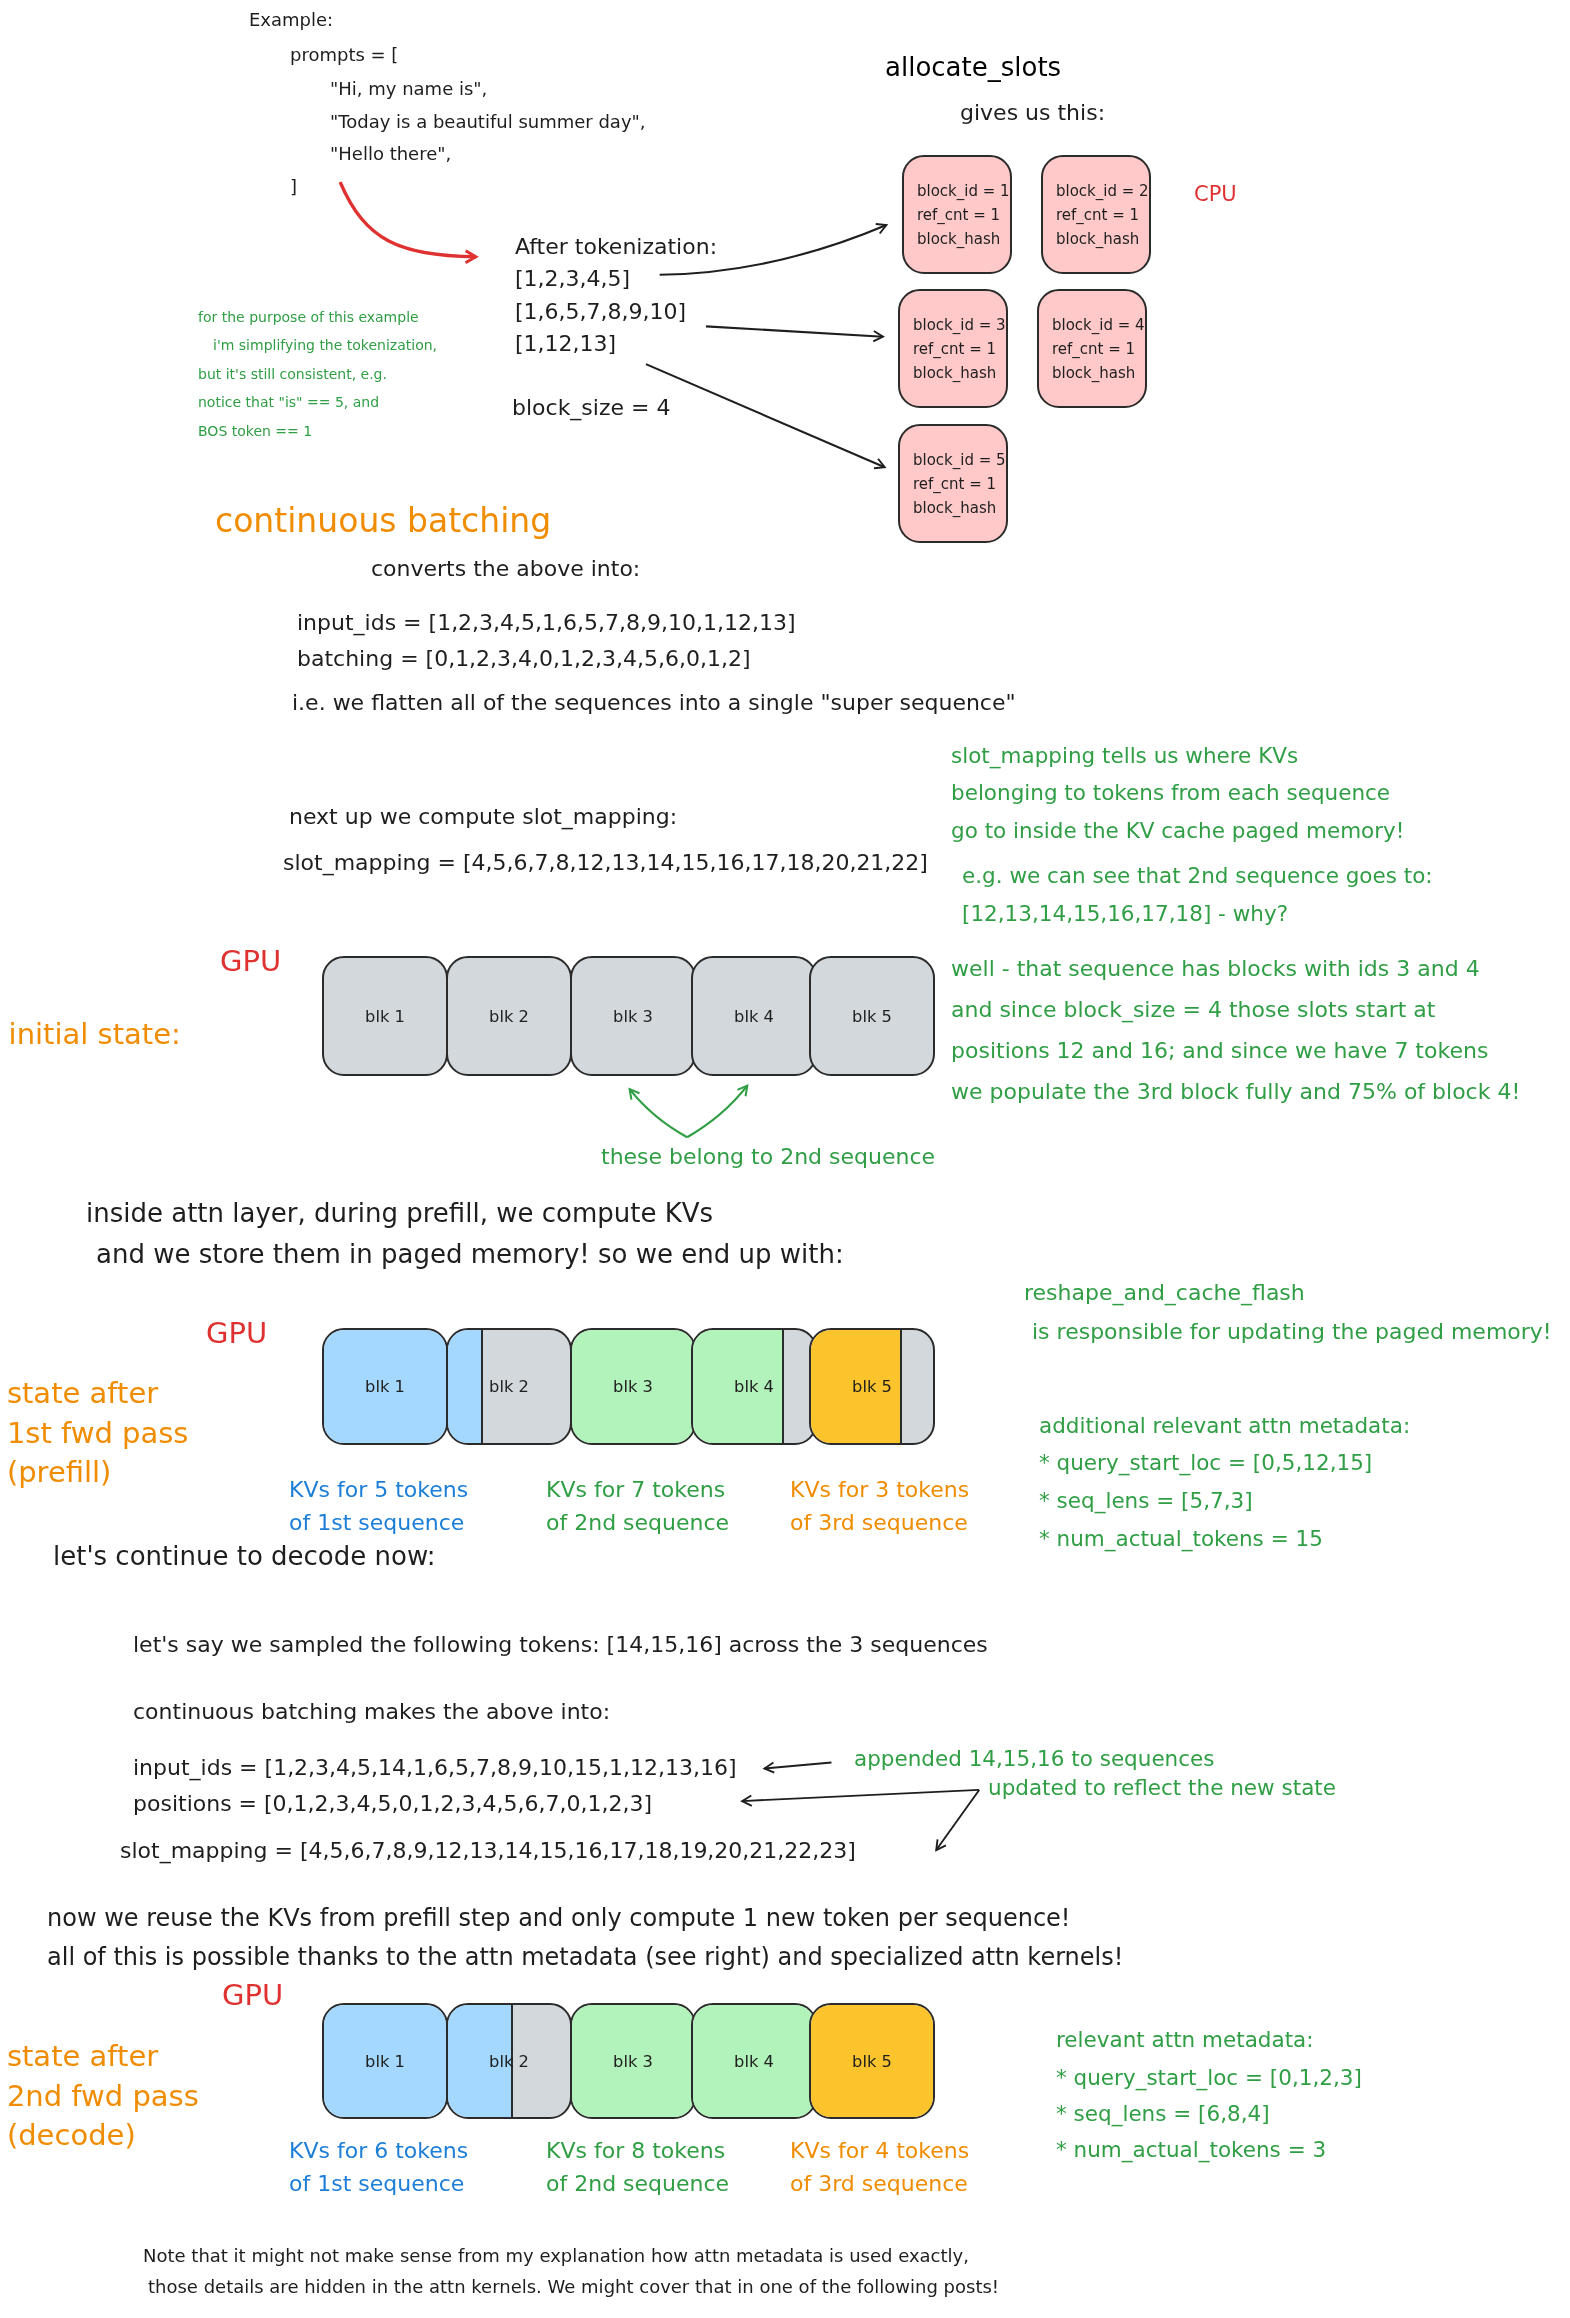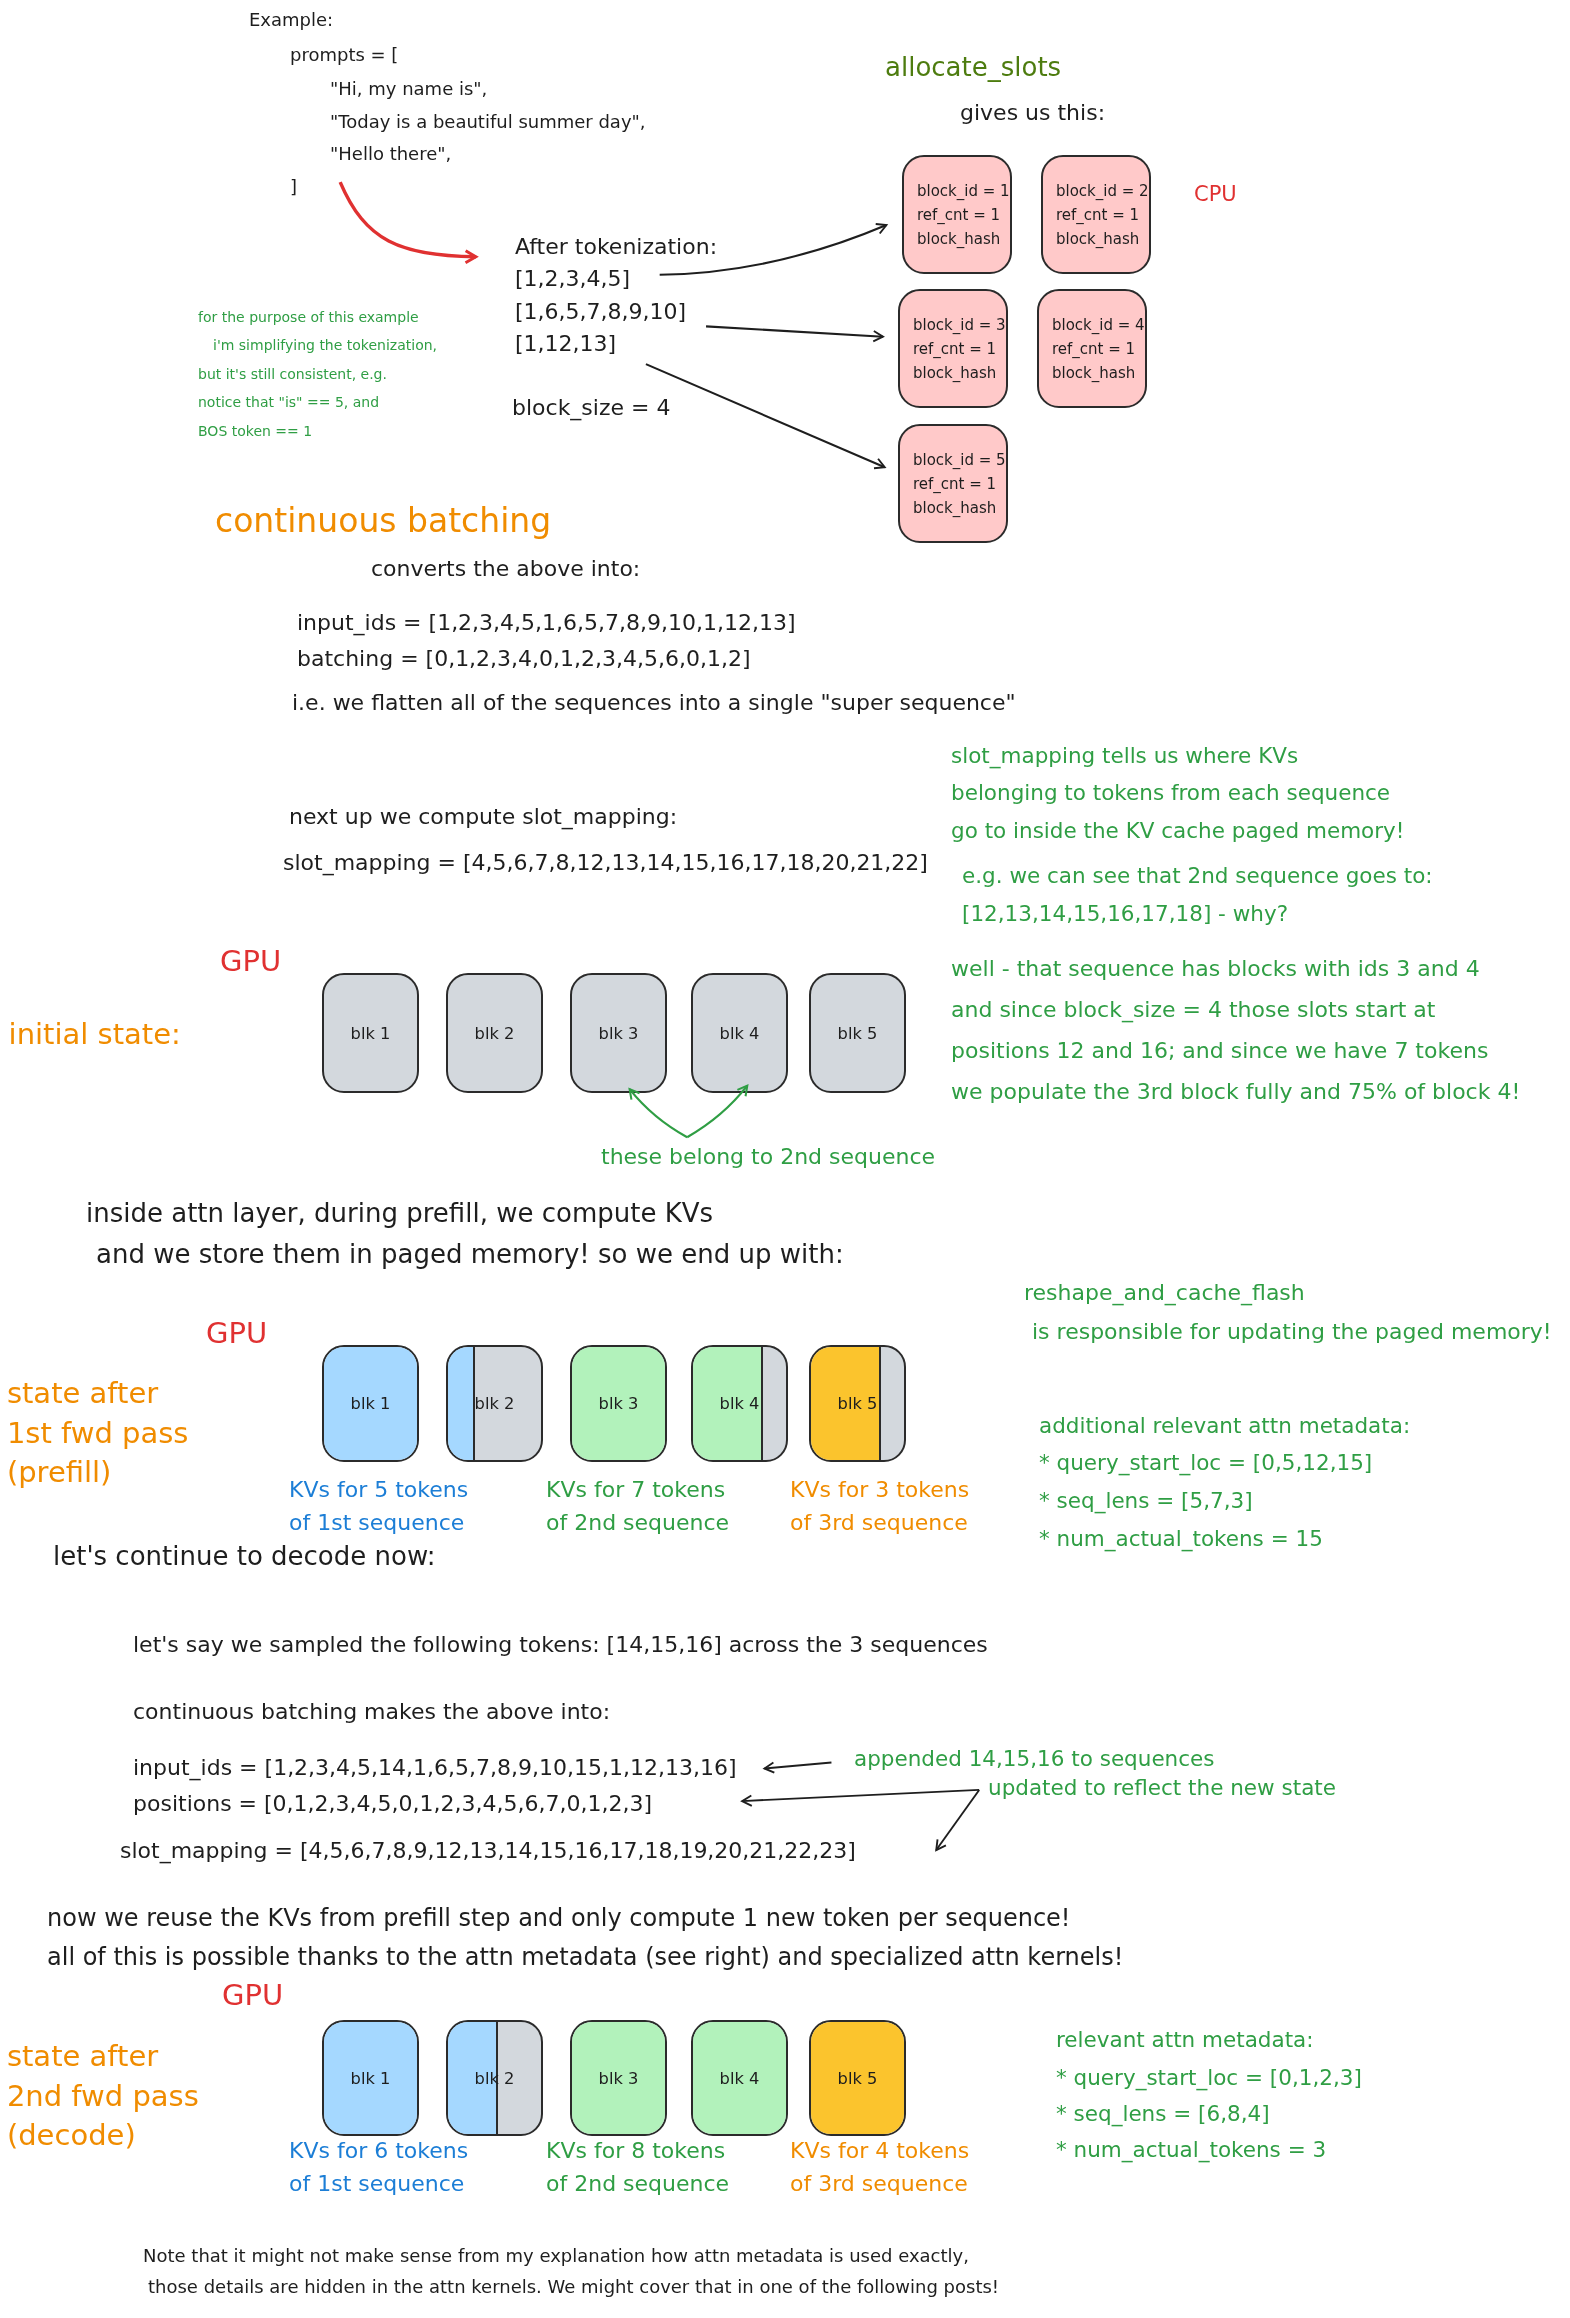--- a/index.html
+++ b/index.html
@@ -1,27 +1,27 @@
 <!DOCTYPE html>
 <html style="font-size:13.7px"><head>
 <meta charset="utf-8">
 <style>
   html,body{margin:0;padding:0;background:#fff;}
   #page{position:relative;width:1571px;height:2319px;background:#ffffff;overflow:hidden;
         font-family:"DejaVu Sans",sans-serif;color:#1e1e1e;}
   .t{position:absolute;white-space:nowrap;line-height:1.15;}.fs21{font-size:14px}.fs24{font-size:18px}.fs25{font-size:21.5px}
   .fs26{font-size:22px}.fs28{font-size:24px}.fs30{font-size:26px}.fs32{font-size:33px}
   .fs34{font-size:29px}.fs36{font-size:21px}.green{color:#2f9e44}.orange{color:#f08c00}
-  .red{color:#e03131}.purple{color:#4d7c0f}.blue{color:#1c7ed6}
+  .red{color:#e03131}.purple{color:#000000}.blue{color:#1c7ed6}
   .cpu-block{position:absolute;width:110px;height:119px;background:#ffc9c9;
              border:2.1px solid #2b2b2b;border-radius:22px;box-sizing:border-box;
              display:flex;flex-direction:column;justify-content:center;gap:6px;padding-left:13px;}
   .cpu-line{font-size:15px;color:#1e1e1e;white-space:nowrap;}
-  .gpu-block{position:absolute;width:97px;background:#d3d8dd;border:2.1px solid #2b2b2b;
-             border-radius:22px;box-sizing:border-box;margin-top:17px;}
+  .gpu-block{position:absolute;width:126px;background:#d3d8dd;border:2.1px solid #2b2b2b;
+             border-radius:22px;box-sizing:border-box;}
   .gpu-fill{position:absolute;}
   .blk-label{position:absolute;inset:0;display:flex;align-items:center;justify-content:center;
              font-size:16.3px;color:#1e1e1e;z-index:2;}
   svg.overlay{position:absolute;left:0;top:0;pointer-events:none;}
 </style>
 </head>
 <body>
 
 <div id="page">
 

